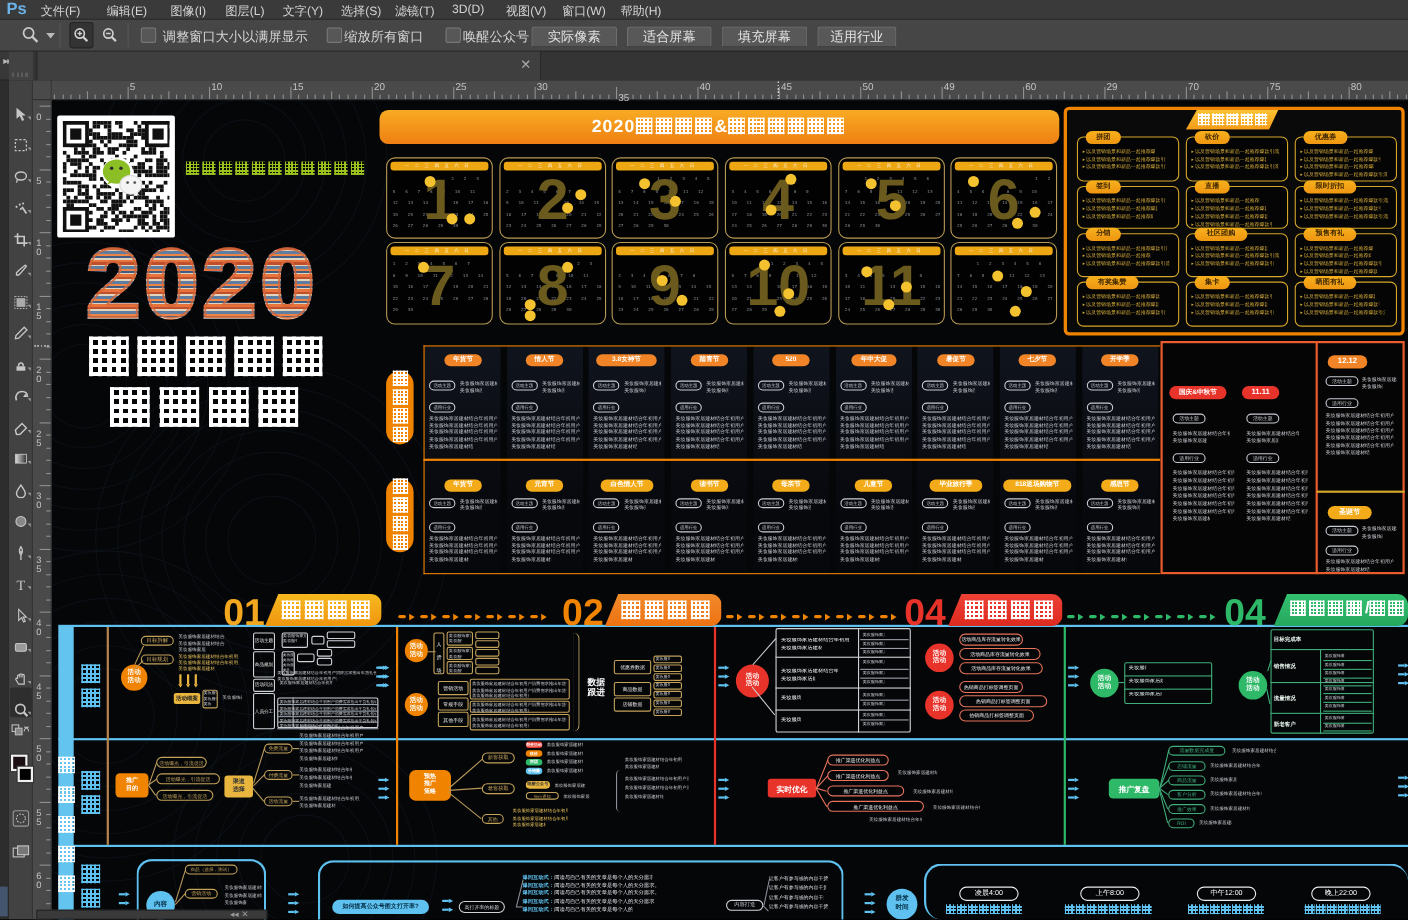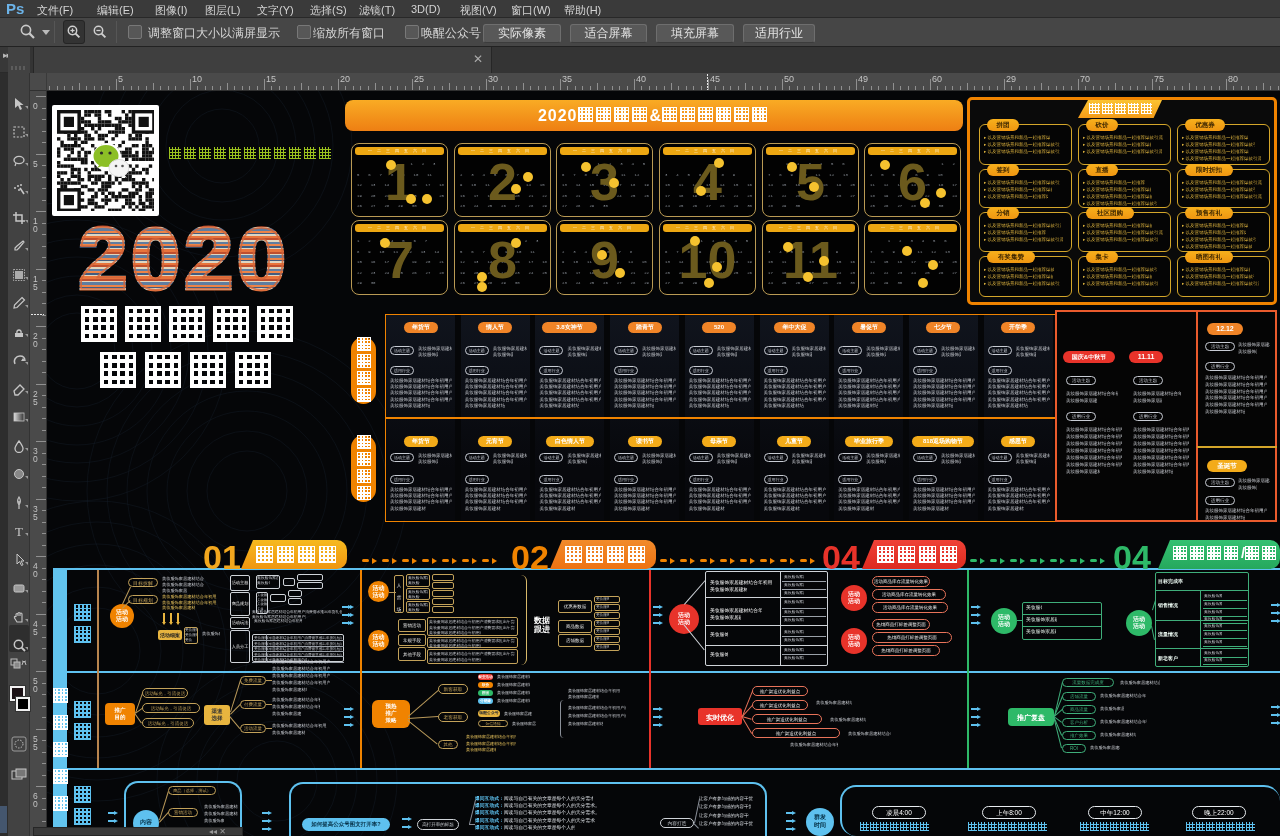--- a/index.html
+++ b/index.html
@@ -1834,21 +1834,21 @@
     <div class="tk" style="left:493.4px;top:86px;height:4px"></div>
     <div class="tk" style="left:500.8px;top:86px;height:4px"></div>
     <div class="tk" style="left:508.2px;top:86px;height:4px"></div>
     <div class="tk" style="left:515.6px;top:86px;height:4px"></div>
     <div class="tk" style="left:523.0px;top:83px;height:7px"></div>
     <div class="tk" style="left:530.4px;top:86px;height:4px"></div>
     <div class="tk" style="left:537.8px;top:86px;height:4px"></div>
     <div class="tk" style="left:545.2px;top:86px;height:4px"></div>
     <div class="tk" style="left:552.6px;top:86px;height:4px"></div>
     <div class="tk" style="left:560.0px;top:79px;height:11px"></div>
-    <div class="rl" style="left:562.0px;top:74px">35</div>
+    <div class="rl" style="left:562.0px;top:84px">35</div>
     <div class="tk" style="left:567.4px;top:86px;height:4px"></div>
     <div class="tk" style="left:574.8px;top:86px;height:4px"></div>
     <div class="tk" style="left:582.2px;top:86px;height:4px"></div>
     <div class="tk" style="left:589.6px;top:86px;height:4px"></div>
     <div class="tk" style="left:597.0px;top:83px;height:7px"></div>
     <div class="tk" style="left:604.4px;top:86px;height:4px"></div>
     <div class="tk" style="left:611.8px;top:86px;height:4px"></div>
     <div class="tk" style="left:619.2px;top:86px;height:4px"></div>
     <div class="tk" style="left:626.6px;top:86px;height:4px"></div>
     <div class="tk" style="left:634.0px;top:79px;height:11px"></div>

